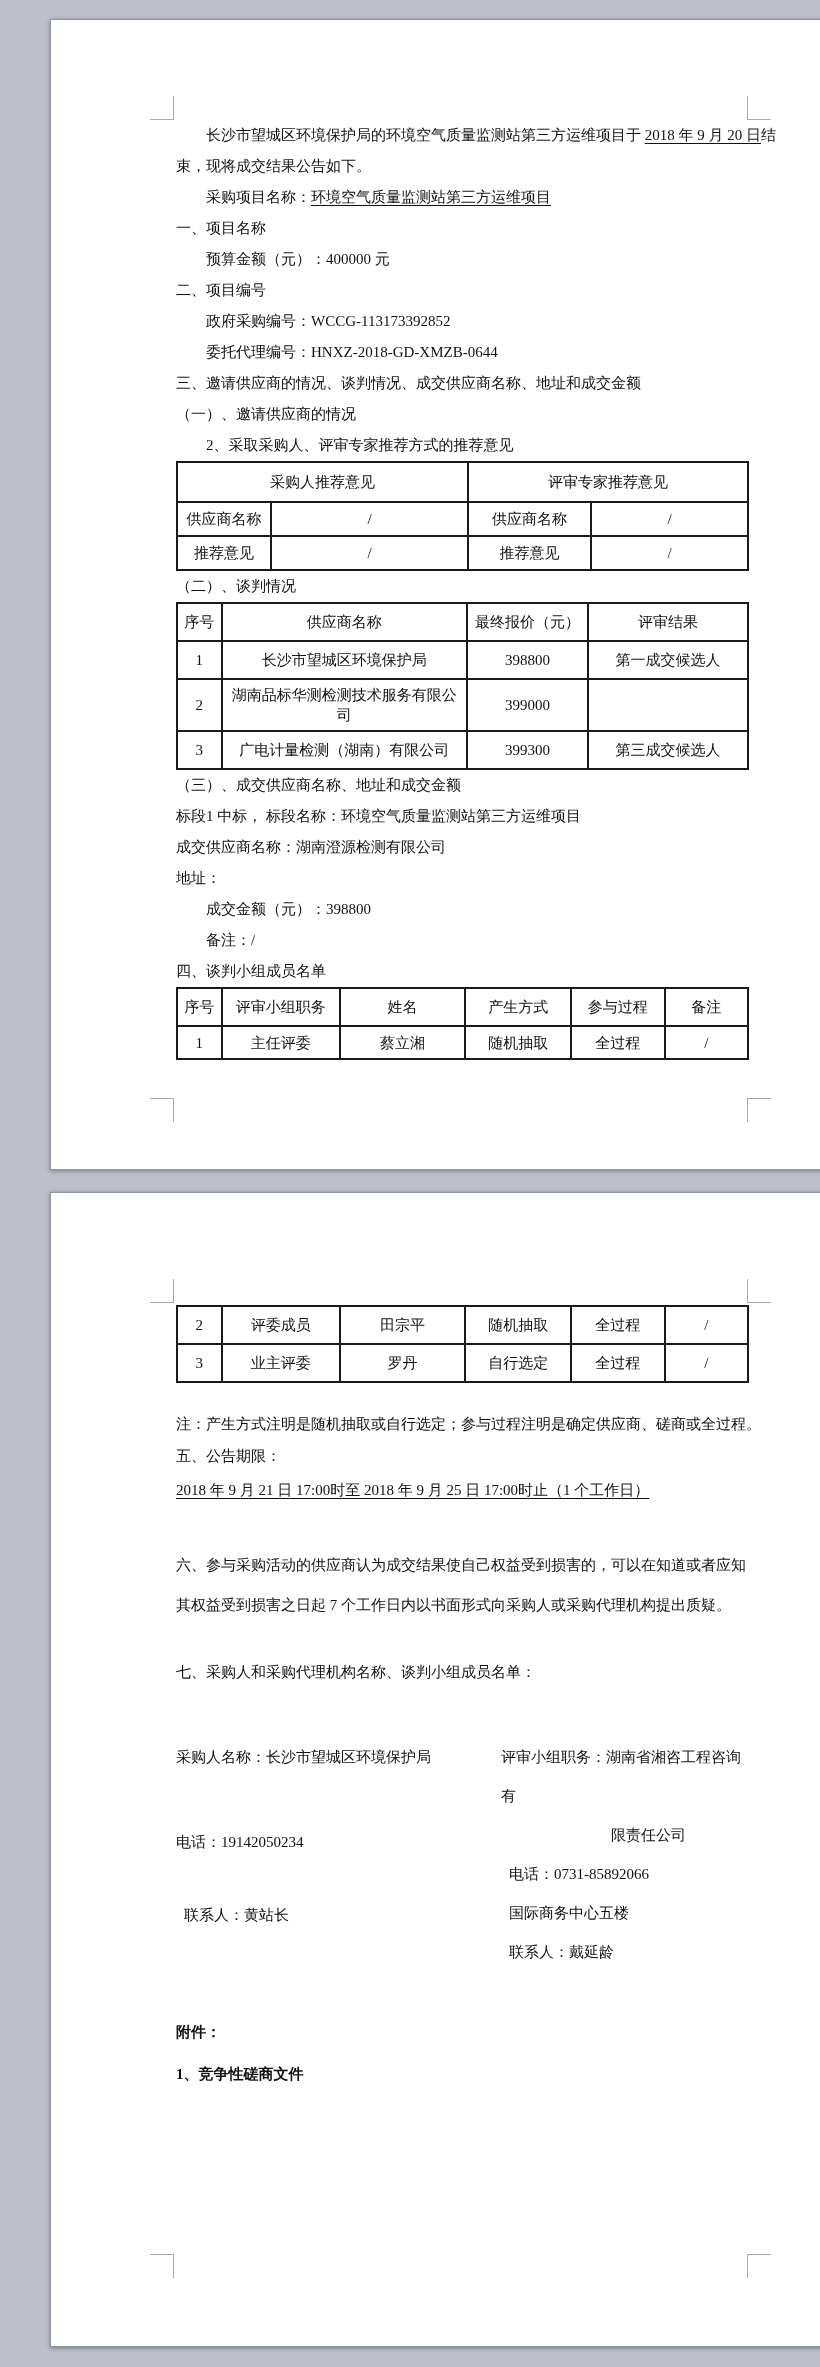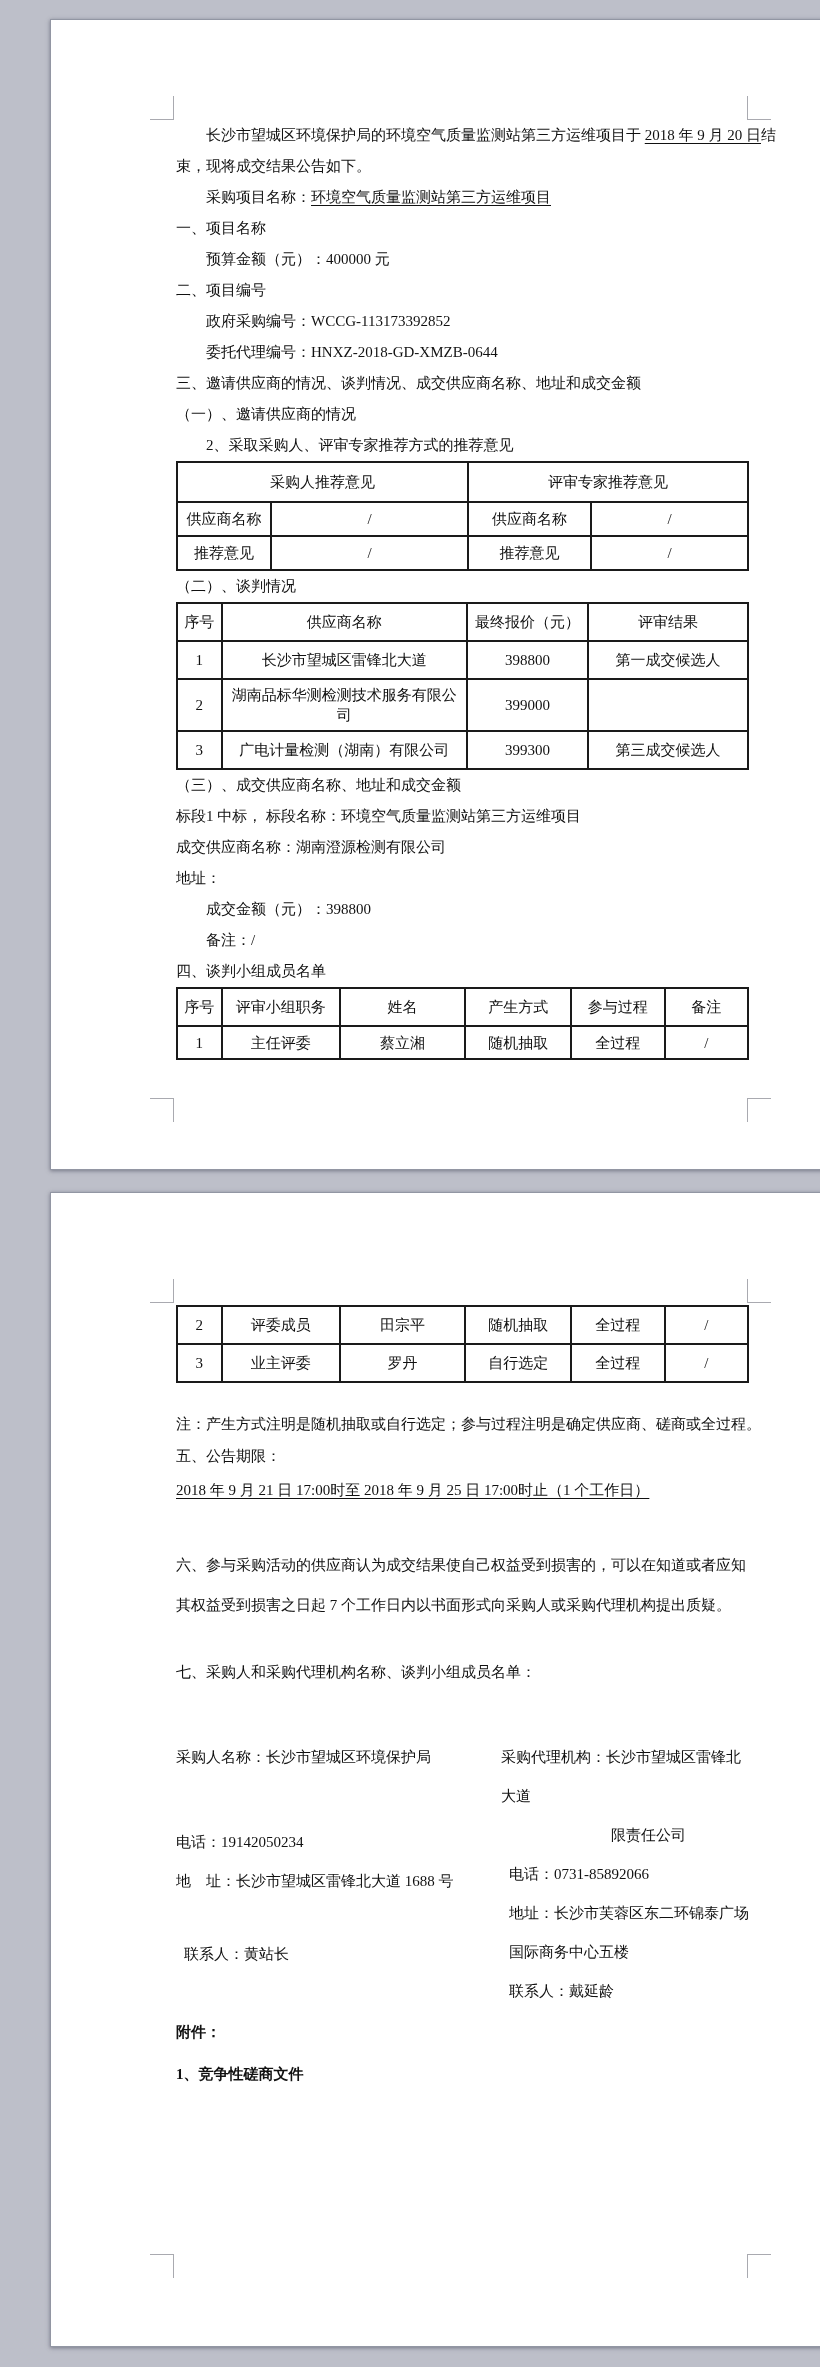--- a/index.html
+++ b/index.html
@@ -117,21 +117,21 @@
         </colgroup>
       <tbody>
           <tr class="h38">
         <td>序号</td>
         <td>供应商名称</td>
         <td>最终报价（元）</td>
         <td>评审结果</td>
       </tr>
       <tr class="h38">
         <td>1</td>
-        <td>长沙市望城区雷锋北大道</td>
+        <td>长沙市望城区环境保护局</td>
         <td>398800</td>
         <td>第一成交候选人</td>
       </tr>
       <tr class="h52">
         <td>2</td>
         <td>湖南品标华测检测技术服务有限公司</td>
         <td>399000</td>
         <td></td>
       </tr>
       <tr class="h38">
@@ -226,28 +226,26 @@
   <div class="abs u" style="top:288px">2018 年 9 月 21 日 17:00时至 2018 年 9 月 25 日 17:00时止（1 个工作日）</div>
 
   <div class="abs para2" style="top:352px">六、参与采购活动的供应商认为成交结果使自己权益受到损害的，可以在知道或者应知其权益受到损害之日起 7 个工作日内以书面形式向采购人或采购代理机构提出质疑。</div>
 
   <div class="abs" style="top:470px">七、采购人和采购代理机构名称、谈判小组成员名单：</div>
 
   <div class="abs" style="top:545px; height:240px;">
     <div class="contact-col" id="purchaser-col">
       <div>采购人名称：长沙市望城区环境保护局</div>
       <div class="gap46">电话：19142050234</div>
-      <div>地　址：长沙市望城区雷锋北大道 1688 号</div>
       <div class="gap34 ml8">联系人：黄站长</div>
     </div>
     <div class="contact-col" id="agent-col">
-      <div>采购代理机构：长沙市望城区雷锋北大道</div>
+      <div>评审小组职务：湖南省湘咨工程咨询有</div>
       <div class="ml110">限责任公司</div>
       <div class="ml8">电话：0731-85892066</div>
-      <div class="ml8">地址：长沙市芙蓉区东二环锦泰广场</div>
       <div class="ml8">国际商务中心五楼</div>
       <div class="ml8">联系人：戴延龄</div>
     </div>
   </div>
 
   <div class="abs attach" style="top:818px">
     <div>附件：</div>
     <div>1、竞争性磋商文件</div>
   </div>
 </div>

